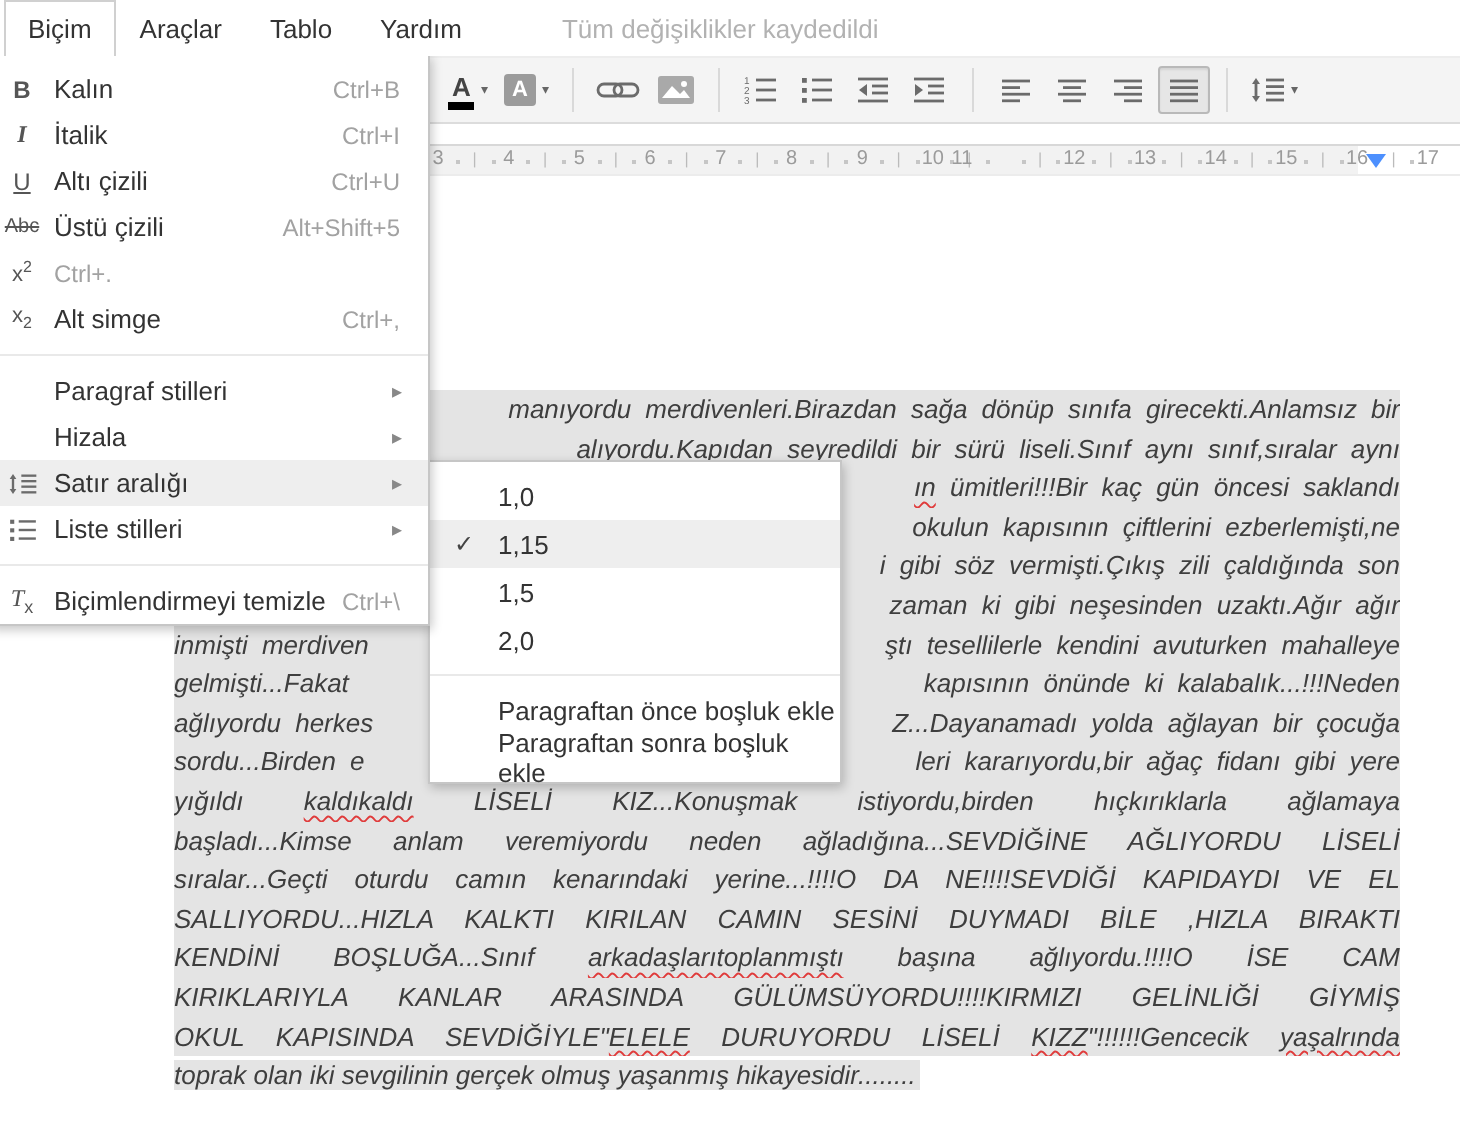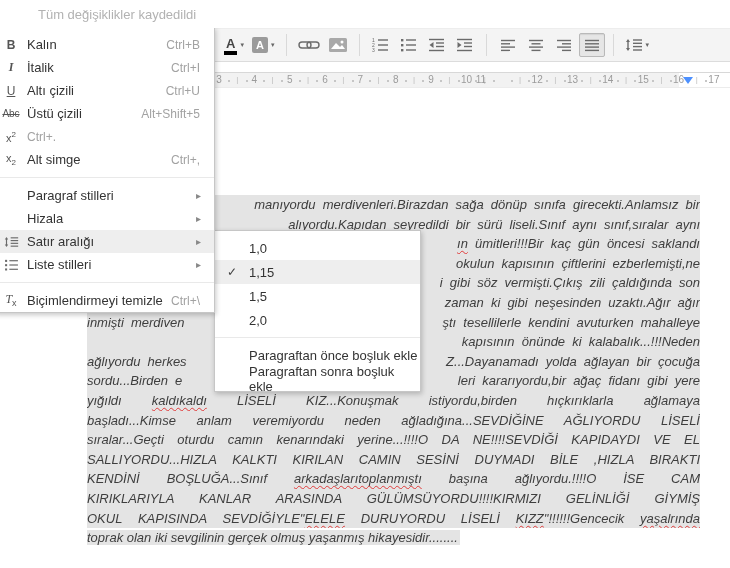--- a/index.html
+++ b/index.html
@@ -99,20 +99,21 @@
         <span class="seg seg-right"><span class="">i gibi söz vermişti.Çıkış zili çaldığında son</span></span>
       </div>
       <div class="line split">
         <span class="seg seg-right"><span class="">zaman ki gibi neşesinden uzaktı.Ağır ağır</span></span>
       </div>
       <div class="line split">
         <span class="seg seg-left"><span class="">inmişti merdiven</span></span>
         <span class="seg seg-right"><span class="">ştı tesellilerle kendini avuturken mahalleye</span></span>
       </div>
       <div class="line split">
+        <span class="seg seg-left"><span class="">gelmişti...Fakat</span></span>
         <span class="seg seg-right"><span class="">kapısının önünde ki kalabalık...!!!Neden</span></span>
       </div>
       <div class="line split">
         <span class="seg seg-left"><span class="">ağlıyordu herkes</span></span>
         <span class="seg seg-right"><span class="">Z...Dayanamadı yolda ağlayan bir çocuğa</span></span>
       </div>
       <div class="line split">
         <span class="seg seg-left"><span class="">sordu...Birden e</span></span>
         <span class="seg seg-right"><span class="">leri kararıyordu,bir ağaç fidanı gibi yere</span></span>
       </div>
@@ -321,20 +322,26 @@
           <line x1="8" y1="5.3" x2="17" y2="5.3"></line>
           <line x1="8" y1="8.6" x2="17" y2="8.6"></line>
           <line x1="8" y1="12" x2="17" y2="12"></line>
         </svg>
       </span>
       <span class="caret">▾</span>
     </div>
   </div>
 
 <header class="menubar">
+  <div class="mb-items">
+      <div class="mitem open">Biçim</div>
+      <div class="mitem">Araçlar</div>
+      <div class="mitem">Tablo</div>
+      <div class="mitem">Yardım</div>
+    </div>
   <span class="status">Tüm değişiklikler kaydedildi</span>
 </header>
 
 <nav class="menu-panel">
     <div class="mrow">
       <span class="micon">
         <b>B</b>
       </span>
       <span class="mlabel">Kalın</span>
       <span class="mshort">Ctrl+B</span>

